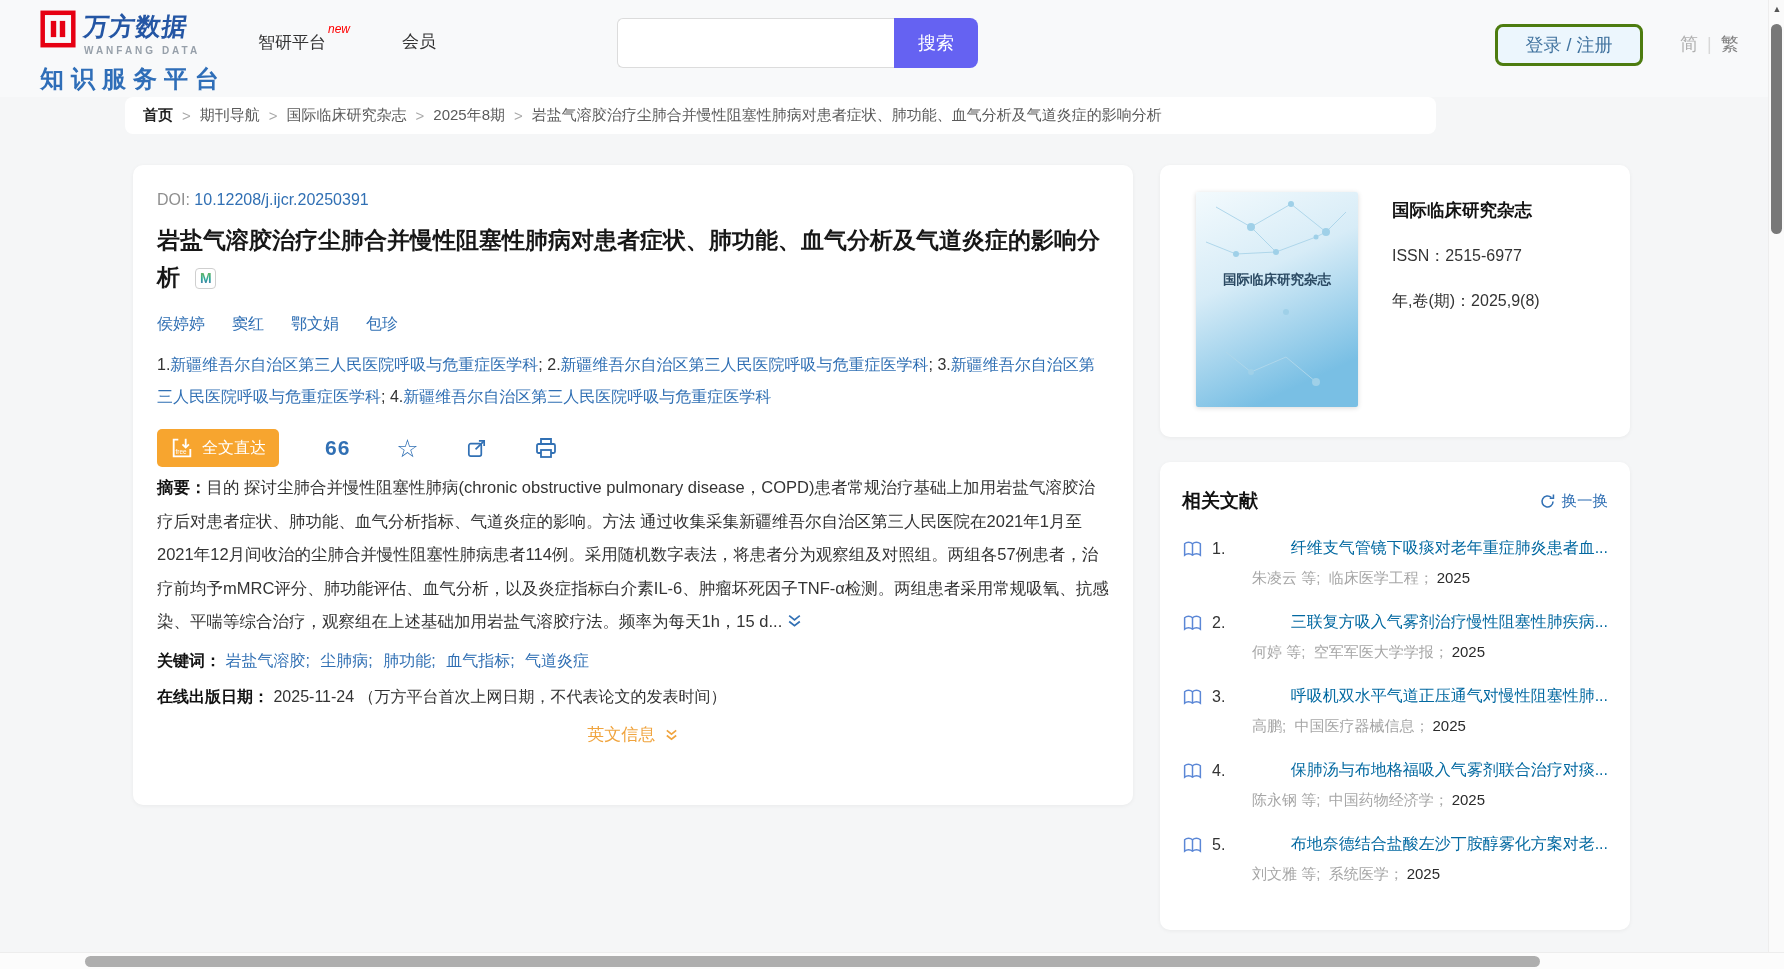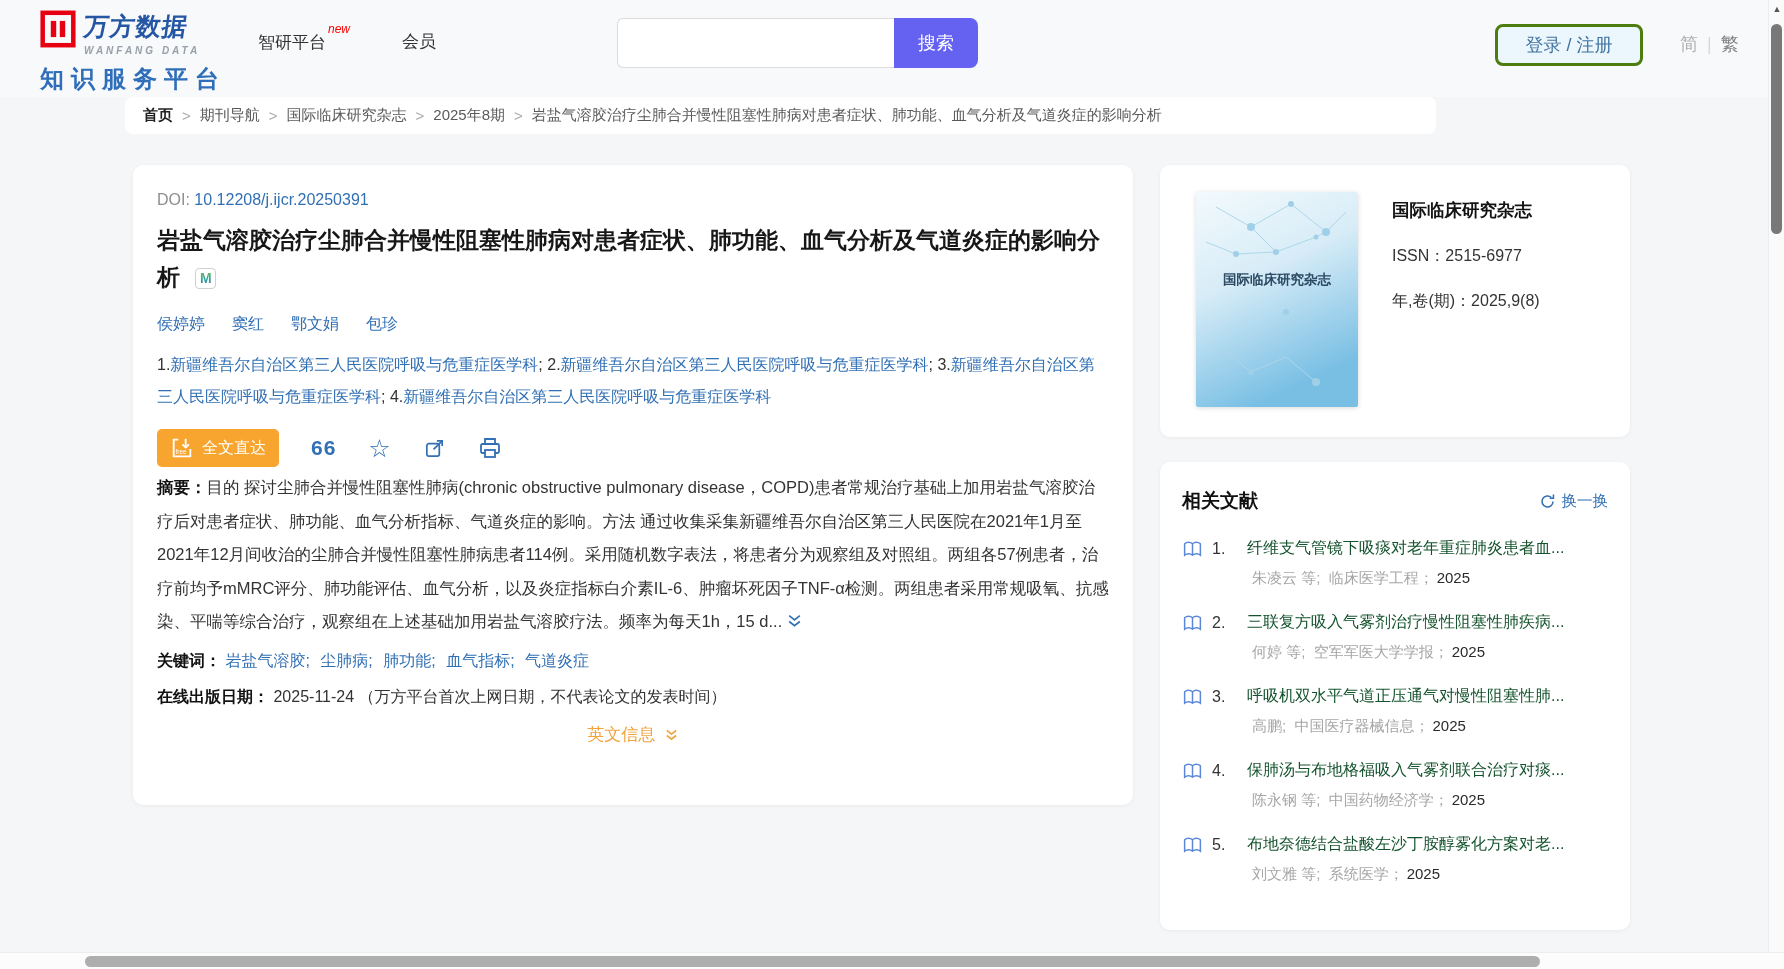--- a/index.html
+++ b/index.html
@@ -6,21 +6,21 @@
   html,body { width:1784px; height:969px; overflow:hidden; }
   body { font-family:"Liberation Sans","DejaVu Sans",sans-serif; background:#f4f5f6; color:#333; }
   .page { position:relative; width:1784px; height:969px; background:#f5f6f7; }
 
   
   .topbar { position:absolute; left:0; top:0; width:100%; height:97px; background:#f8f9fa; }
   .brand { position:absolute; left:40px; top:10px; cursor:pointer; }
   .brand-row { display:flex; align-items:flex-start; gap:8px; }
   .brand-icon { width:36px; height:38px; }
   .brand-name { font-size:25px; font-weight:bold; color:#2456a4; transform:skewX(-8deg); letter-spacing:1px; }
-  .brand-sub { font-size:10px; font-weight:bold; color:#97a0aa; letter-spacing:3px; margin-top:2px;font-style:italic; }
+  .brand-sub { font-size:10px; font-weight:bold; color:#97a0aa; letter-spacing:3px; margin-top:2px; }
   .brand-tagline { font-size:24px; color:#2f6eb8; letter-spacing:7px; margin-top:7px; font-weight:bold; }
   .nav-item { position:absolute; top:30px; font-size:17px; color:#333; cursor:pointer; }
   .nav-item.n1 { left:258px; }
   .nav-item.n2 { left:402px; }
   .new-badge { color:#f00; font-size:12px; font-style:italic; position:relative; top:-8px; left:2px; }
   .searchbar { position:absolute; left:617px; top:18px; display:flex; }
   .search-input { width:277px; height:50px; border:1px solid #dcdcdc; border-right:none; border-radius:6px 0 0 6px; background:#fff; padding:0 12px; font-size:15px; outline:none; }
   .search-btn { width:84px; height:50px; border:none; border-radius:0 8px 8px 0; background:#6562f2; color:#fff; font-size:18px; cursor:pointer; }
   .login-btn { position:absolute; left:1495px; top:24px; width:148px; height:42px; border:3px solid #4d7c0f; background:#ecf6fd; border-radius:8px; color:#41739f; font-size:18px; cursor:pointer; }
   .lang { position:absolute; left:1680px; top:32px; font-size:18px; display:flex; gap:9px; align-items:center; }
@@ -42,21 +42,21 @@
   .doi-link { color:#3170b4; cursor:pointer; }
   .article-title { margin-top:13px; font-size:23px; line-height:37px; font-weight:bold; color:#171717; }
   .m-badge { display:inline-block; width:21px; height:21px; line-height:19px; text-align:center; border:1px solid #cfcfcf; border-radius:4px; font-size:14px; font-weight:bold; margin-left:9px; vertical-align:2px;
              background:linear-gradient(180deg,#8bc34a,#26a69a 55%,#7e57c2); -webkit-background-clip:text; background-clip:text; color:transparent; }
   .authors { margin-top:18px; display:flex; gap:27px; font-size:16px; }
   .author-link { color:#3170b4; cursor:pointer; }
   .affils { margin-top:14px; font-size:16px; line-height:32px; color:#333; }
   .affil-link { color:#3170b4; cursor:pointer; }
   .toolbar { margin-top:16px; display:flex; align-items:center; gap:32px; height:38px; }
   .fulltext-btn { display:flex; align-items:center; gap:8px; background:#f7a52f; border:none; border-radius:5px; color:#fff; font-size:16px; padding:7px 13px; cursor:pointer; }
-  .tool-icon { color:#3170b4; cursor:pointer; display:flex; align-items:center; }
+  .tool-icon { color:#3170b4; cursor:pointer; display:flex; align-items:center;margin-left:14px; }
   .quote-glyph { font-size:21px; font-weight:bold; letter-spacing:1px; }
   .star-glyph { font-size:25px; line-height:1; }
   .abstract { margin-top:4px; font-size:16.5px; line-height:33.5px; color:#333; }
   .blabel { font-weight:bold; color:#121212; }
   .expand-icon { display:inline-block; vertical-align:-3px; margin-left:4px; cursor:pointer; }
   .keywords { margin-top:9px; font-size:16px; }
   .kw-link { color:#3170b4; cursor:pointer; }
   .kw-sep { color:#3170b4; margin-right:6px; }
   .pubrow { margin-top:15px; font-size:16px; color:#333; }
   .english-row { margin-top:15px; text-align:center; font-size:17px; color:#f0a43e; cursor:pointer; }
@@ -70,21 +70,21 @@
 
   
   .related-card { left:1160px; top:462px; width:470px; height:468px; padding:26px 22px; }
   .rel-header { display:flex; justify-content:space-between; align-items:center; }
   .rel-title { font-size:19px; font-weight:bold; color:#111;text-align:right; }
   .refresh-btn { display:flex; align-items:center; gap:6px; color:#3170b4; font-size:15.5px; cursor:pointer; }
   .rel-item { margin-top:24px; }
   .rel-trow { display:flex; align-items:center; gap:9px; }
   .book-icon { flex:none; }
   .rel-num { width:26px; flex:none; font-size:16px; color:#333; }
-  .rel-link { flex:1; font-size:16px; color:#14532d; white-space:nowrap; overflow:hidden; text-overflow:ellipsis; cursor:pointer; }
+  .rel-link { flex:1; font-size:16px; color:#0369a1; white-space:nowrap; overflow:hidden; text-overflow:ellipsis; cursor:pointer;text-align:right; }
   .rel-meta { margin:10px 0 0 70px; font-size:15px; color:#a6a6a6; white-space:nowrap; overflow:hidden; }
   .rel-year { color:#2b2b2b; margin-left:3px; }
 
   
   .vscroll { position:absolute; right:0; top:0; width:16px; height:952px; background:#fafafa; border-left:1px solid #ededed; }
   .vscroll-arrow { position:absolute; left:0; top:4px; width:16px; text-align:center; font-size:9px; color:#555; }
   .vscroll-thumb { position:absolute; left:2px; top:24px; width:11px; height:210px; background:#787878; border-radius:6px; cursor:pointer; }
   .hscroll { position:absolute; left:0; bottom:0; width:1784px; height:17px; background:#fcfcfc; border-top:1px solid #ededed; }
   .hscroll-thumb { position:absolute; left:85px; top:3px; width:1455px; height:11px; background:#aeaeae; border-radius:6px; cursor:pointer; }
 </style>

